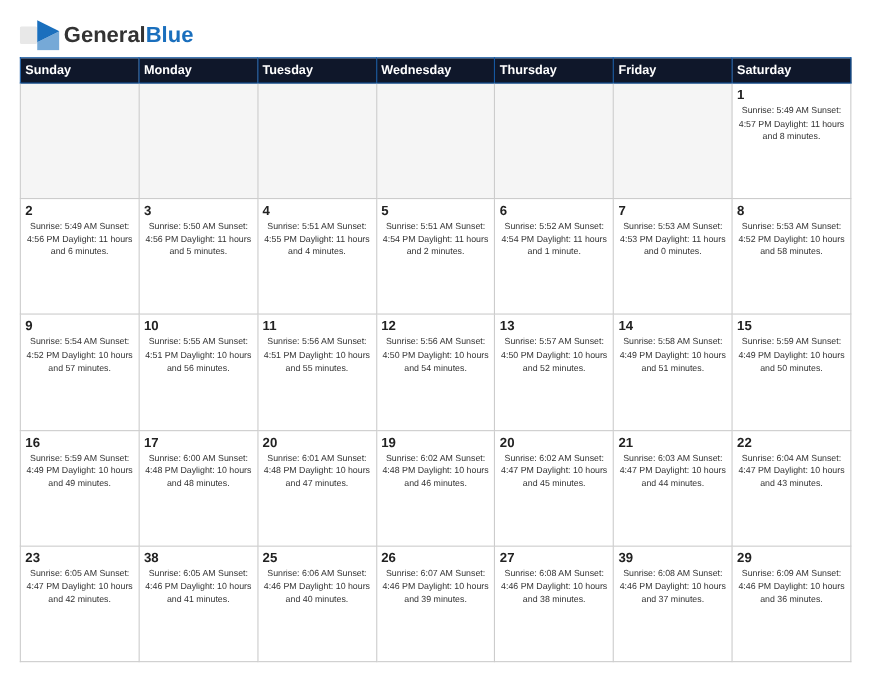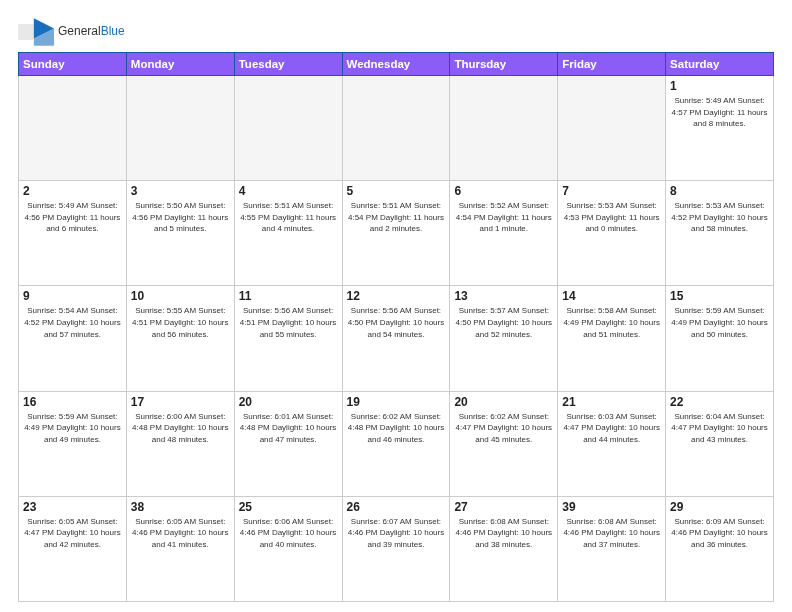--- a/index.html
+++ b/index.html
@@ -46,21 +46,21 @@
       color: #555;
     }
     .calendar {
       flex: 1;
       border: 1px solid #ccc;
       border-collapse: collapse;
       width: 100%;
       table-layout: fixed;
     }
     .calendar th {
-      background: #8b5cf6;
+      background: #0f172a;
       color: #fff;
       font-size: 11.5px;
       font-weight: bold;
       padding: 5px 4px;
       border: 1px solid #1557a0;
       text-align: left;
     }
     .calendar td {
       border: 1px solid #ccc;
       vertical-align: top;
@@ -95,21 +95,21 @@
 
 <div class="page">
   <div class="header">
     <div class="logo">
       <svg class="logo-icon" viewBox="0 0 50 38" xmlns="http://www.w3.org/2000/svg">
         <rect x="0" y="8" width="22" height="22" rx="2" fill="#e8e8e8"></rect>
         <polygon points="22,0 50,14 22,28" fill="#1a6fbd"></polygon>
         <polygon points="22,28 50,14 50,38 22,38" fill="#1a6fbd" opacity="0.6"></polygon>
       </svg>
       <div>
-        <div style="font-size:12px;font-weight:normal;color:#333;line-height:1.1;">
+        <div style="font-size:20px;font-weight:bold;color:#333;line-height:1.1;">
           <span style="color:#333;">General</span><span style="color:#1a6fbd;">Blue</span>
         </div>
       </div>
     </div>
     <div class="title-block">
       <div class="month-title"></div>
       <div class="location"></div>
     </div>
   </div>
 

